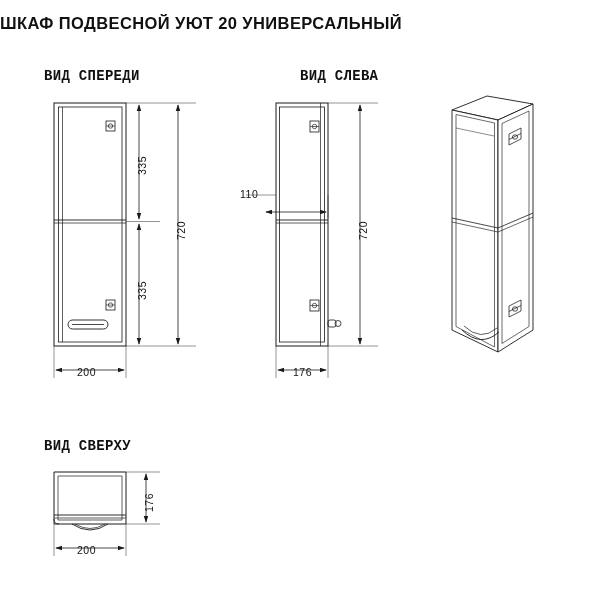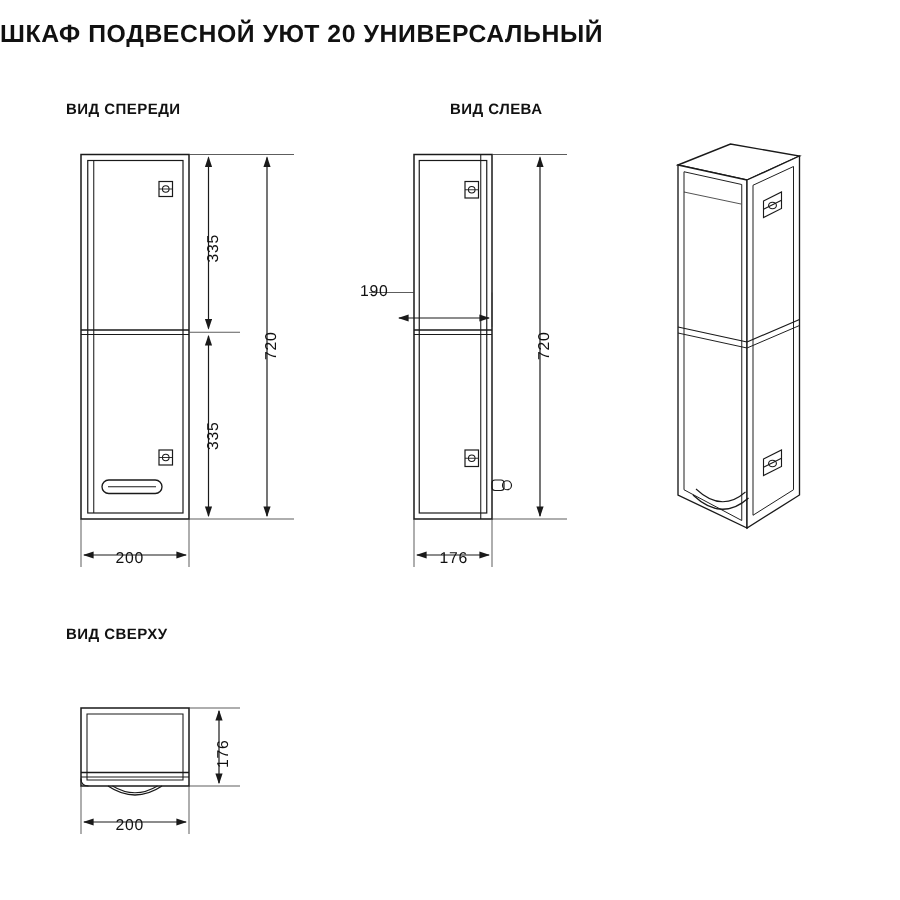--- a/index.html
+++ b/index.html
@@ -26,24 +26,25 @@
     left: 0;
     width: 600px;
     text-align: left;
     font-size: 16.5px;
     font-weight: bold;
     letter-spacing: 0.4px;
     color: #111111;
   }
   .view-label {
     position: absolute;
-    font-size: 10px;
+    font-size: 14px;
     font-weight: bold;
     letter-spacing: 0.3px;
     color: #111111;
+    font-family: Liberation Mono, monospace;
   }
   .dim-text {
     position: absolute;
     font-size: 10.5px;
     color: #111111;
     letter-spacing: 0.5px;
     white-space: nowrap;
   }
   .dim-text.vert {
     transform: rotate(-90deg);
@@ -60,21 +61,21 @@
 </style>
 </head>
 <body>
 
 <div class="page">
 
   <div class="title">ШКАФ ПОДВЕСНОЙ УЮТ 20 УНИВЕРСАЛЬНЫЙ</div>
 
   <div class="view-label" style="left:44px; top:68px;">ВИД СПЕРЕДИ</div>
   <div class="view-label" style="left:272px; top:68px;padding-left:28px;">ВИД СЛЕВА</div>
-  <div class="view-label" style="left:44px; top:418px;">ВИД СВЕРХУ</div>
+  <div class="view-label" style="left:44px; top:438px;">ВИД СВЕРХУ</div>
 
   <svg class="layer" viewBox="0 0 600 600">
     <defs>
       <marker id="arrHead" markerWidth="9" markerHeight="9" refX="8" refY="3" orient="auto">
         <path d="M0,0 L9,3 L0,6 z" fill="#1a1a1a"></path>
       </marker>
       <marker id="arrTail" markerWidth="9" markerHeight="9" refX="1" refY="3" orient="auto">
         <path d="M9,0 L0,3 L9,6 z" fill="#1a1a1a"></path>
       </marker>
     </defs>
@@ -219,20 +220,20 @@
       </g>
 
     </g>
   </svg>
 
   <div class="dim-text vert" style="left:136px; top:175px;">335</div>
   <div class="dim-text vert" style="left:136px; top:300px;">335</div>
   <div class="dim-text vert" style="left:175px; top:240px;">720</div>
   <div class="dim-text" style="left:77px; top:366px;">200</div>
 
-  <div class="dim-text" style="left:240px; top:188px;">190</div>
+  <div class="dim-text" style="left:240px; top:188px;">110</div>
   <div class="dim-text vert" style="left:357px; top:240px;">720</div>
   <div class="dim-text" style="left:293px; top:366px;">176</div>
 
   <div class="dim-text vert" style="left:143px; top:512px;">176</div>
   <div class="dim-text" style="left:77px; top:544px;">200</div>
 
 </div>
 
 </body></html>

